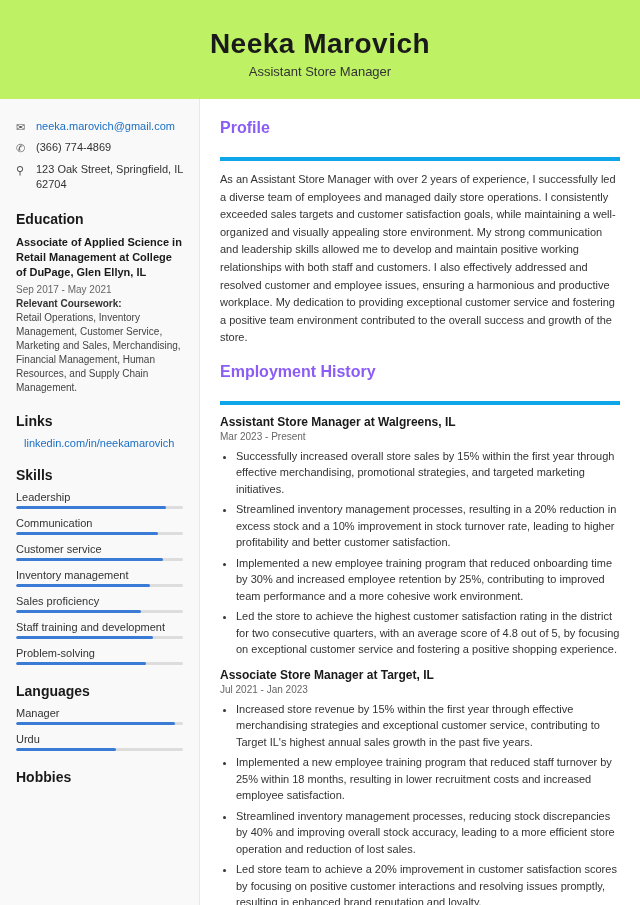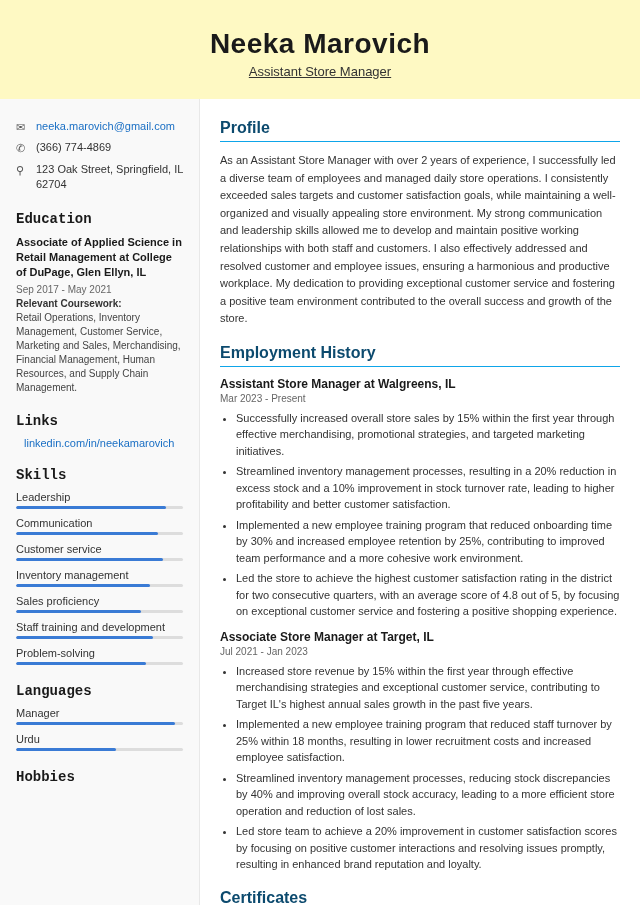--- a/index.html
+++ b/index.html
@@ -11,35 +11,34 @@
       align-items: flex-start;
       min-height: 100vh;
     }
     .resume {
       width: 640px;
       background: #fff;
       box-shadow: 0 2px 10px rgba(0,0,0,0.15);
     }
     
     .header {
-      background: #fef9c3;
+      background: #bef264;
       text-align: center;
       padding: 28px 20px 20px;
     }
     .header-name {
       font-size: 28px;
       font-weight: bold;
       color: #1a1a1a;
       letter-spacing: 0.5px;
     }
     .header-title {
       font-size: 13px;
       color: #333;
       margin-top: 4px;
-      text-decoration: underline;
     }
     
     .body {
       display: flex;
       flex-direction: row;
     }
     
     .sidebar {
       width: 200px;
       min-width: 200px;
@@ -48,21 +47,20 @@
       border-right: 1px solid #e8e8e8;
     }
     .sidebar-section {
       margin-bottom: 18px;
     }
     .sidebar-section-title {
       font-size: 14px;
       font-weight: bold;
       color: #1a1a1a;
       margin-bottom: 8px;
-      font-family: Liberation Mono, monospace;
     }
     .contact-item {
       display: flex;
       align-items: flex-start;
       gap: 6px;
       font-size: 11px;
       color: #333;
       margin-bottom: 5px;
       line-height: 1.4;
     }
@@ -152,23 +150,23 @@
     .main {
       flex: 1;
       padding: 20px 20px;
     }
     .section {
       margin-bottom: 16px;
     }
     .section-title {
       font-size: 16px;
       font-weight: bold;
-      color: #0c4a6e;
-      border-bottom: 1px solid #0ea5e9;
-      padding-bottom: 4px;
+      color: #8b5cf6;
+      border-bottom: 4px solid #0ea5e9;
+      padding-bottom: 20px;
       margin-bottom: 10px;
     }
     .profile-text {
       font-size: 11px;
       color: #333;
       line-height: 1.6;
     }
     .job-title {
       font-size: 12px;
       font-weight: bold;

